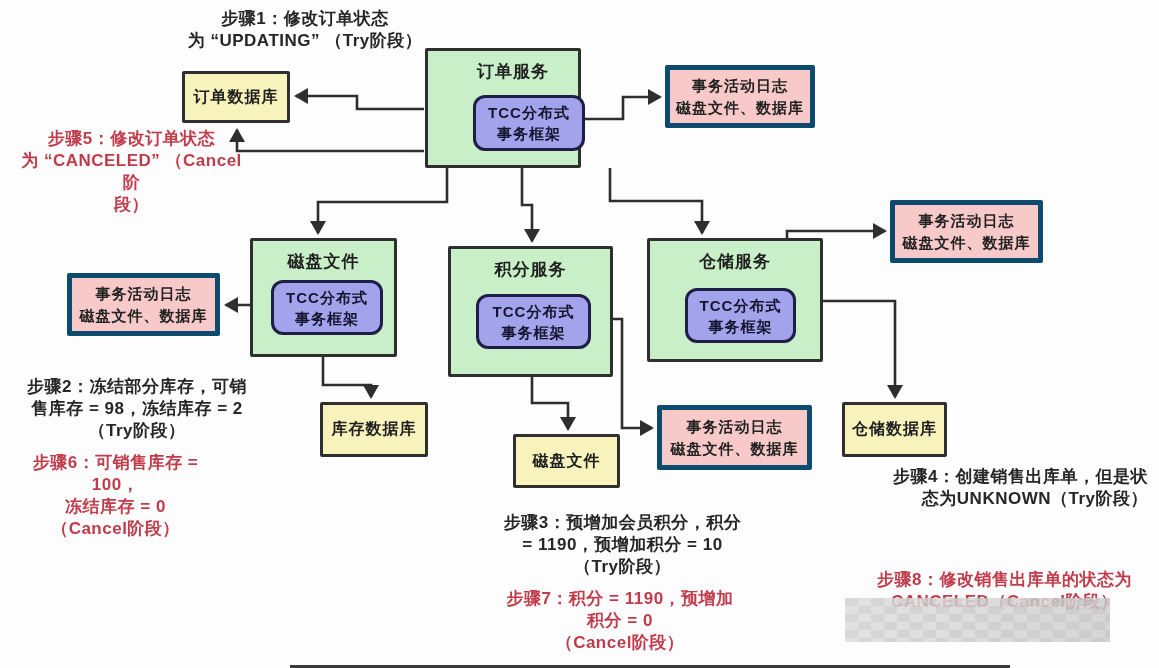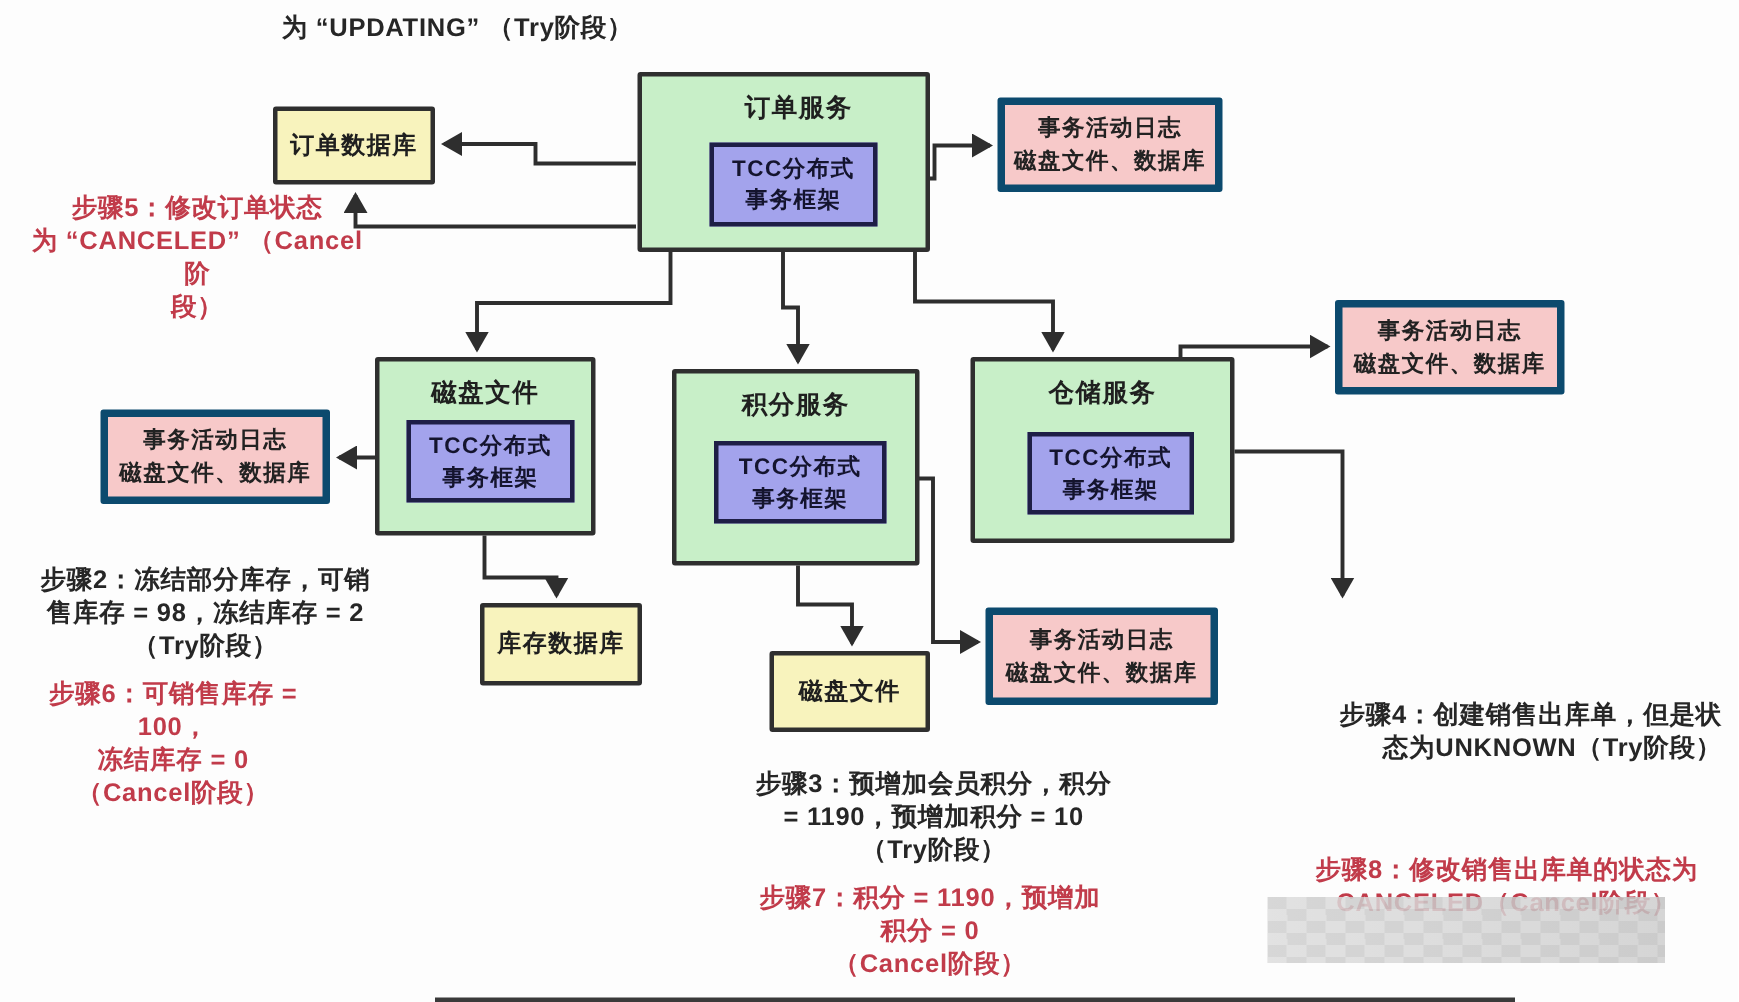--- a/index.html
+++ b/index.html
@@ -13,41 +13,41 @@
   .box{position:absolute;box-sizing:border-box;z-index:2;}
   .svc{
     background:#c8efc8;border:3px solid #2f2f2f;border-radius:2px;
   }
   .svc-label{
     text-align:center;margin-top:9px;font-size:17px;font-weight:700;color:#1f1f1f;
     letter-spacing:1px;
   }
   .tcc{
     position:absolute;box-sizing:border-box;background:#a3a3ec;border:3px solid #1e1e46;
-    border-radius:0;display:flex;flex-direction:column;justify-content:center;
+    border-radius:12px;display:flex;flex-direction:column;justify-content:center;
     text-align:center;font-size:15px;font-weight:700;color:#14142e;line-height:21px;
     letter-spacing:1px;
   }
   .db{
     background:#f8f3bd;border:3px solid #2f2f2f;border-radius:2px;
     display:flex;align-items:center;justify-content:center;
     font-size:16px;font-weight:700;color:#1f1f1f;letter-spacing:1px;
   }
   .log{
     background:#f7c9c9;border:5px solid #0c4a6e;border-radius:2px;
     display:flex;flex-direction:column;justify-content:center;text-align:center;
     font-size:15px;font-weight:700;color:#222;line-height:22px;letter-spacing:1px;
   }
   .step{
     position:absolute;text-align:center;font-size:17px;line-height:22px;
     font-weight:700;z-index:2;letter-spacing:0.5px;
   }
   .step.black{color:#262626;}
   .step.red{color:#c13b4a;}
-  #svc-order{left:425px;top:48px;width:195px;height:120px;padding-left:20px;}
+  #svc-order{left:425px;top:48px;width:156px;height:120px;padding-left:20px;}
   #svc-order .tcc{left:45px;top:44px;width:112px;height:56px;}
   #svc-inventory{left:250px;top:238px;width:147px;height:119px;}
   #svc-inventory .tcc{left:18px;top:39px;width:112px;height:55px;}
   #svc-points{left:448px;top:246px;width:165px;height:131px;}
   #svc-points .tcc{left:25px;top:45px;width:115px;height:55px;}
   #svc-warehouse{left:647px;top:238px;width:176px;height:124px;}
   #svc-warehouse .tcc{left:35px;top:47px;width:111px;height:55px;}
   #db-order{left:182px;top:71px;width:108px;height:52px;}
   #db-inventory{left:320px;top:402px;width:108px;height:55px;}
   #db-points{left:513px;top:434px;width:107px;height:54px;}
@@ -128,39 +128,41 @@
     <div class="svc-label">仓储服务</div>
     <div class="tcc">
       <div>TCC分布式</div>
       <div>事务框架</div>
     </div>
   </div>
 
   <div class="box db" id="db-inventory">库存数据库</div>
   <div class="box db" id="db-order">订单数据库</div>
   <div class="box db" id="db-points">磁盘文件</div>
+  <div class="box db" id="db-warehouse">仓储数据库</div>
 
   <div class="box log" id="log-order">
     <div>事务活动日志</div>
     <div>磁盘文件、数据库</div>
   </div>
   <div class="box log" id="log-inventory">
     <div>事务活动日志</div>
     <div>磁盘文件、数据库</div>
   </div>
   <div class="box log" id="log-warehouse">
     <div>事务活动日志</div>
     <div>磁盘文件、数据库</div>
   </div>
   <div class="box log" id="log-points">
     <div>事务活动日志</div>
     <div>磁盘文件、数据库</div>
   </div>
 
   <div class="step black" id="step1">
+    <div>步骤1：修改订单状态</div>
     <div>为 “UPDATING” （Try阶段）</div>
   </div>
   <div class="step red" id="step5">
     <div>步骤5：修改订单状态</div>
     <div>为 “CANCELED” （Cancel阶</div>
     <div>段）</div>
   </div>
   <div class="step black" id="step2">
     <div>步骤2：冻结部分库存，可销</div>
     <div>售库存 = 98，冻结库存 = 2</div>

